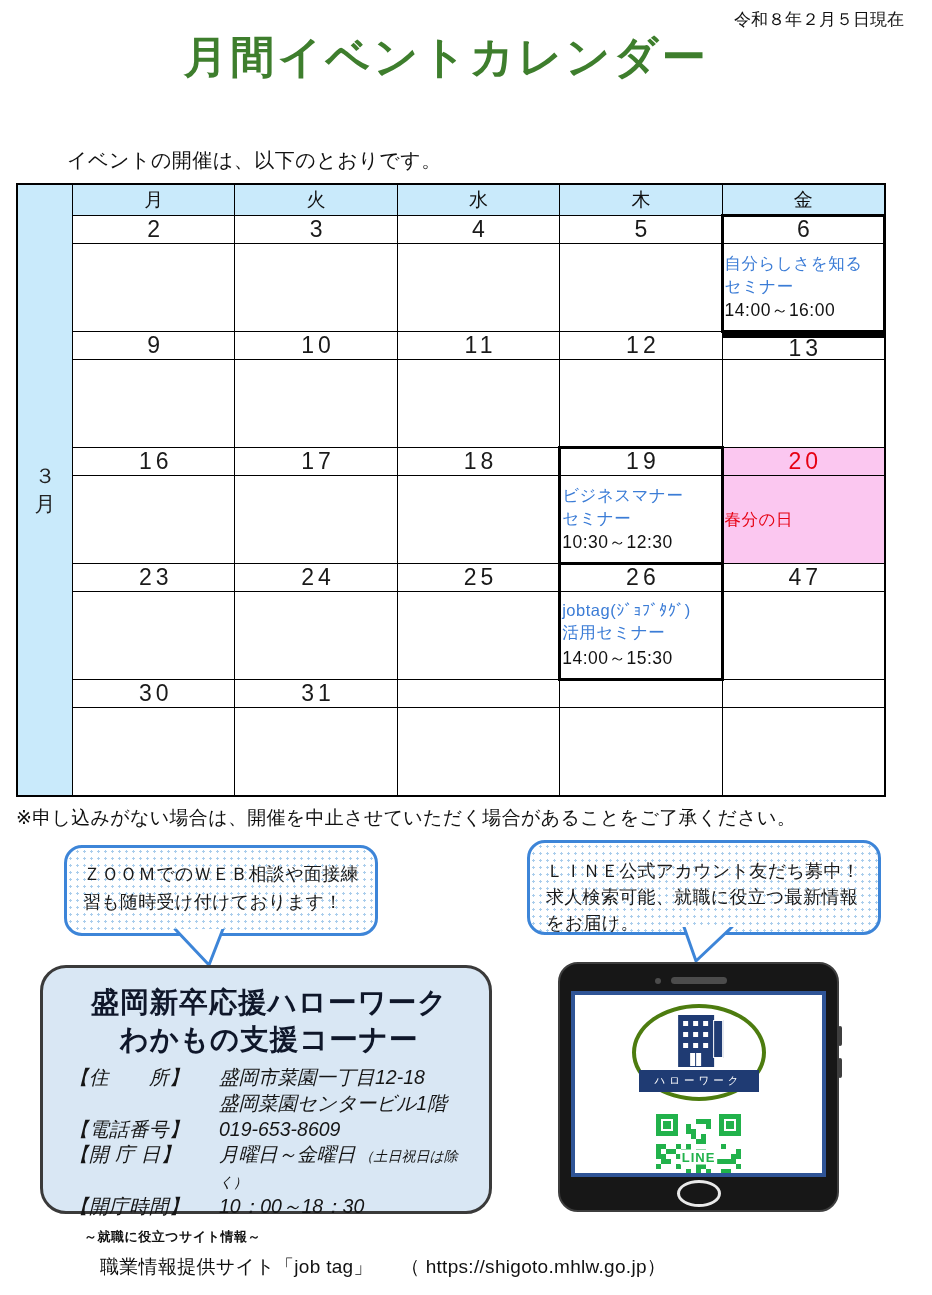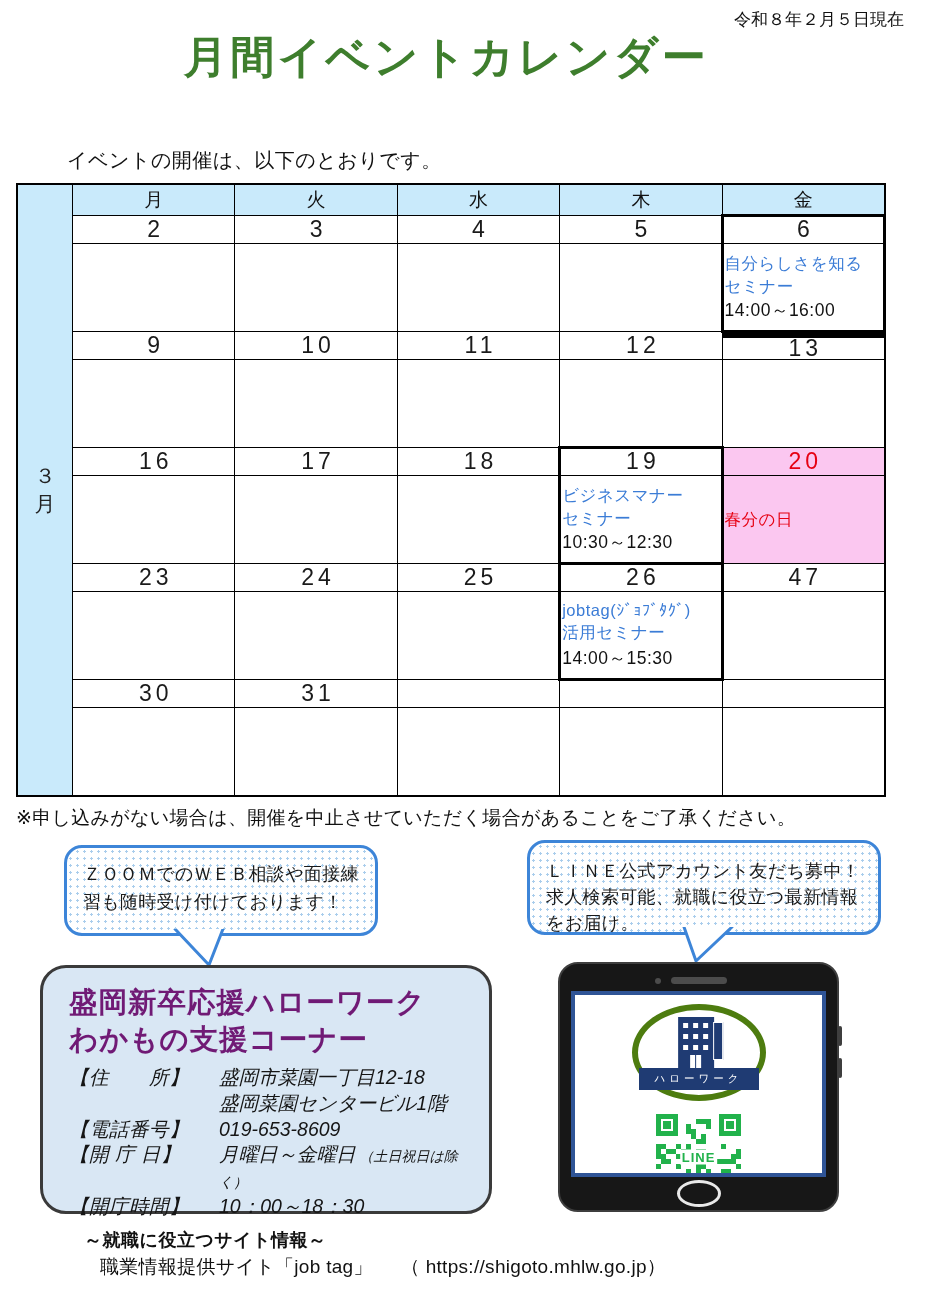--- a/index.html
+++ b/index.html
@@ -48,39 +48,39 @@
   .bubble-zoom{left:64px;top:845px;width:314px;height:91px;}
   .bubble-line{left:527px;top:840px;width:354px;height:95px;}
   .bubble-line .bubble-text{padding-top:15px;line-height:1.45;}
   .tail{position:absolute;width:60px;height:40px;}
   .tail-zoom{left:102px;bottom:-36px;}
   .tail-line{left:150px;bottom:-35px;}
   
   .office{position:absolute;left:40px;top:965px;width:452px;height:249px;
     background:#d9e7f4;border:3px solid #3a3a3a;border-radius:26px;box-sizing:border-box;
     padding:16px 20px 0 26px;}
-  .office-title{font-size:28.5px;font-weight:700;color:#701a75;line-height:1.3;letter-spacing:1px;}
+  .office-title{font-size:28.5px;font-weight:700;color:#0f172a;line-height:1.3;letter-spacing:1px;text-align:center;}
   .office-rows{margin-top:7px;font-size:19.5px;color:#151515;}
   .orow{display:flex;line-height:1.32;font-style:italic;}
   .olabel{width:150px;flex:none;letter-spacing:.5px;}
   .oval{display:flex;flex-direction:column;}
   .osmall{font-size:14px;margin-left:4px;}
   
   .phone{position:absolute;left:558px;top:962px;width:281px;height:250px;
     background:#171717;border:2px solid #3e3e3e;border-radius:20px;box-sizing:border-box;}
   .phone-btn{position:absolute;right:-5px;width:4px;height:20px;background:#3e3e3e;border-radius:2px;}
   .speaker-bar{position:absolute;top:13px;left:50%;transform:translateX(-50%);
     width:56px;height:7px;border-radius:4px;background:#4c4c4c;}
   .speaker-dot{position:absolute;top:14px;left:calc(50% - 44px);width:6px;height:6px;border-radius:50%;background:#4c4c4c;}
   .screen{position:absolute;left:11px;right:11px;top:27px;bottom:33px;
     background:#fff;border:4px solid #2f5496;box-sizing:border-box;overflow:hidden;}
   .home-btn{position:absolute;bottom:3px;left:50%;transform:translateX(-50%);
     width:44px;height:27px;border:3px solid #e9e9e9;border-radius:50%;background:#171717;box-sizing:border-box;}
   
-  .logo-oval{position:relative;width:134px;height:97px;border:6px solid #4d7c0f;border-radius:50%;
+  .logo-oval{position:relative;width:134px;height:97px;border:4px solid #4d7c0f;border-radius:50%;
     margin:9px auto 0;box-sizing:border-box;}
   .building{position:absolute;left:50%;top:7px;transform:translateX(-58%);
     width:36px;height:52px;background:#1f3b73;}
   .bwin{position:absolute;left:5px;top:6px;width:5px;height:5px;background:#fff;
     box-shadow:10px 0 #fff,20px 0 #fff,0 11px #fff,10px 11px #fff,20px 11px #fff,0 22px #fff,10px 22px #fff,20px 22px #fff;}
   .bdoor{position:absolute;left:12px;bottom:1px;width:11px;height:13px;background:#fff;}
   .bdoor:after{content:"";position:absolute;left:5px;top:0;width:1px;height:13px;background:#1f3b73;}
   .bsign{position:absolute;right:-9px;top:5px;width:8px;height:36px;background:#1f3b73;border:1px solid #fff;}
   .logo-banner{position:absolute;left:50%;transform:translateX(-50%);bottom:5px;
     width:120px;height:22px;background:#1f3b73;color:#fff;display:flex;align-items:center;justify-content:center;
@@ -88,21 +88,21 @@
   
   .qr{position:relative;width:85px;height:85px;margin:13px auto 0;}
   .qr-finder{position:absolute;width:22px;height:22px;border:5px solid #21b24b;box-sizing:border-box;}
   .qr-finder:after{content:"";position:absolute;left:2px;top:2px;width:8px;height:8px;background:#21b24b;}
   .qr-f-tl{left:0;top:0;}
   .qr-f-tr{right:0;top:0;}
   .qr-cell{position:absolute;width:5px;height:5px;background:#21b24b;}
   .qr-label{position:absolute;left:50%;top:50%;transform:translate(-50%,-50%);
     background:#fff;color:#21b24b;font-weight:700;font-size:13px;letter-spacing:1px;padding:0 2px;}
   
-  .footer1{position:absolute;left:84px;top:1228px;font-size:18px;font-weight:600;letter-spacing:.5px;}
+  .footer1{position:absolute;left:84px;top:1228px;font-size:13px;font-weight:600;letter-spacing:.5px;}
   .footer2{position:absolute;left:100px;top:1254px;font-size:19px;letter-spacing:.3px;}
   .footer2 .url-seg{margin-left:28px;}
 </style>
 </head>
 <body>
 
 <div class="page">
 
   <div class="date-note">令和８年２月５日現在</div>
   <div class="main-title">月間イベントカレンダー</div>

